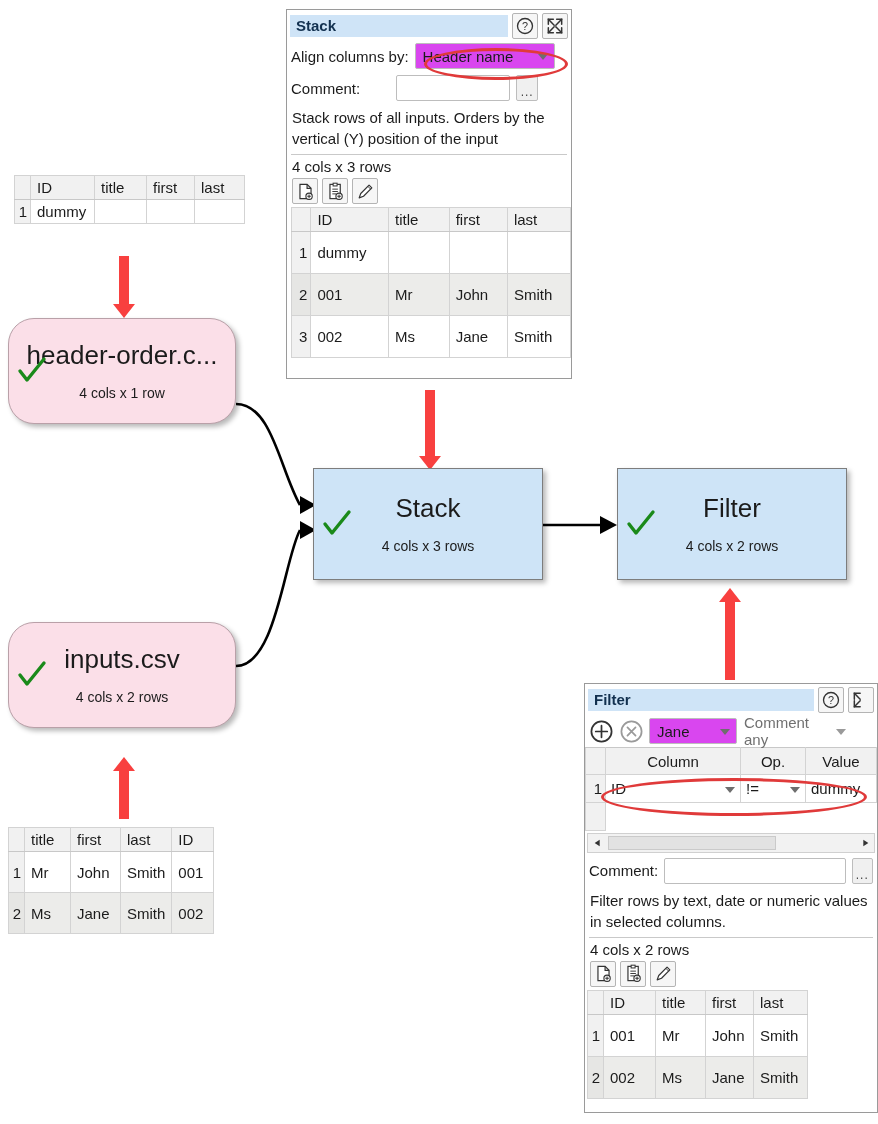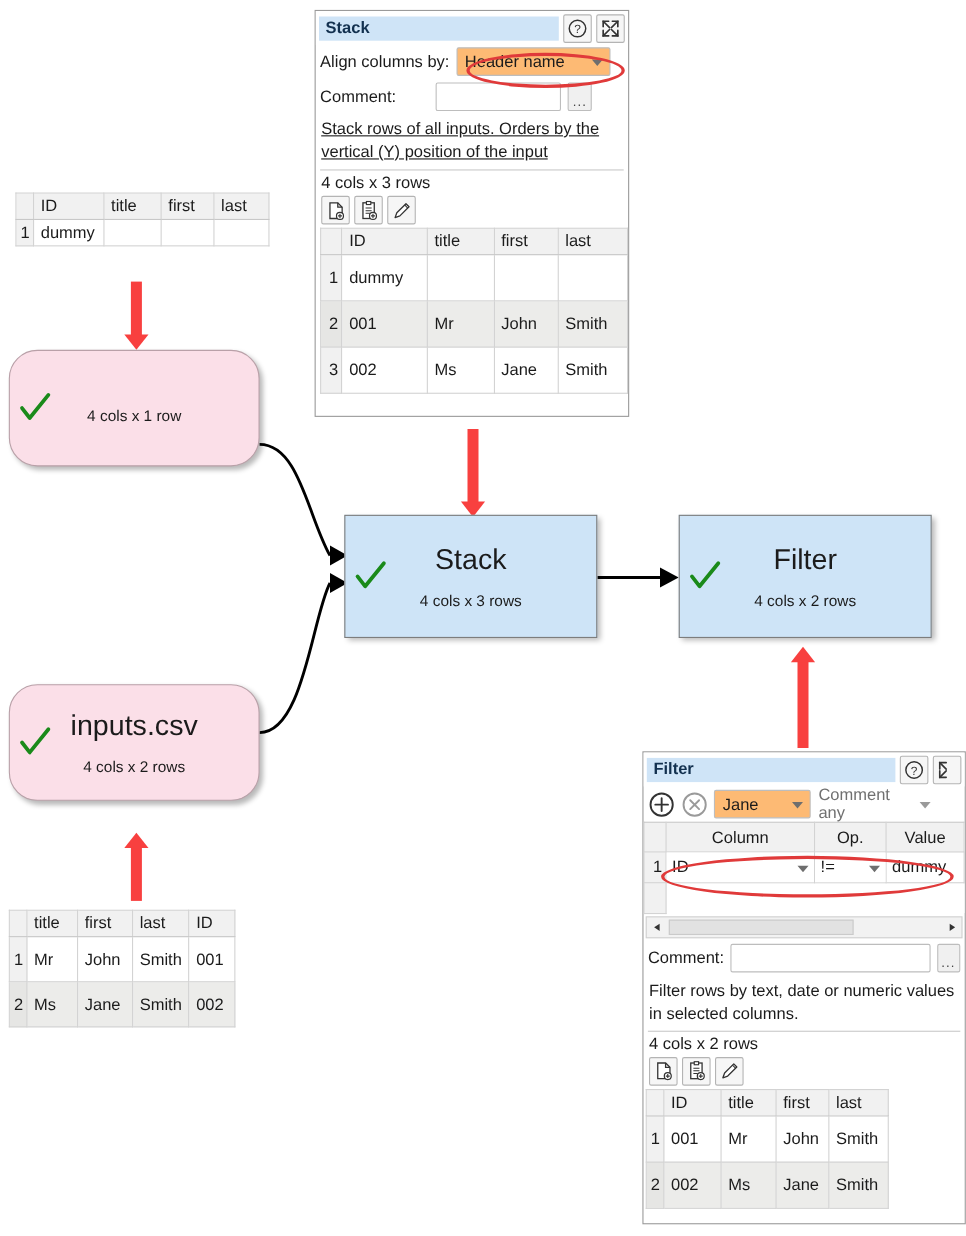--- a/index.html
+++ b/index.html
@@ -96,21 +96,21 @@
     width:26px;height:26px;box-sizing:border-box;
     border:1px solid #b4b4b4;background:#f6f6f6;border-radius:2px;
     display:flex;align-items:center;justify-content:center;flex:none;
   }
 
   .row{display:flex;align-items:center;gap:6px;padding:2px 4px;text-align:center;}
   .row .lbl{font-size:15px;color:#1b1b1b;white-space:nowrap;}
   .combo{
     position:relative;
     height:26px;box-sizing:border-box;
-    border:1px solid #bdbdbd;background:#fdba74;border-radius:2px;
+    border:1px solid #bdbdbd;background:#d946ef;border-radius:2px;
     display:flex;align-items:center;
     padding:0 22px 0 7px;font-size:15px;color:#1b1b1b;
   }
   .combo .carettri{
     position:absolute;right:6px;top:50%;margin-top:-2px;
     width:0;height:0;border-left:5px solid transparent;border-right:5px solid transparent;
     border-top:6px solid #6e6e6e;
   }
   .textbox{
     height:26px;box-sizing:border-box;
@@ -247,20 +247,21 @@
 
 <div class="ra up abs" style="left:719px;top:588px;width:22px;height:92px;">
   <div class="shaft" style="height:80px;"></div>
   <div class="head"></div>
 </div>
 
 <div class="abs node node-input" style="left:8px;top:318px;width:228px;height:106px;position:absolute;">
   <svg class="tick" viewBox="0 0 30 30" xmlns="http://www.w3.org/2000/svg">
     <path d="M3,15 L10,24 L27,3" fill="none" stroke="#1a8a1a" stroke-width="3.4" stroke-linecap="round" stroke-linejoin="round"></path>
   </svg>
+  <div class="title">header-order.c...</div>
   <div class="sub">4 cols x 1 row</div>
 </div>
 
 <div class="abs node node-input" style="left:8px;top:622px;width:228px;height:106px;">
   <svg class="tick" viewBox="0 0 30 30" xmlns="http://www.w3.org/2000/svg">
     <path d="M3,15 L10,24 L27,3" fill="none" stroke="#1a8a1a" stroke-width="3.4" stroke-linecap="round" stroke-linejoin="round"></path>
   </svg>
   <div class="title">inputs.csv</div>
   <div class="sub">4 cols x 2 rows</div>
 </div>
@@ -314,21 +315,21 @@
       <span class="carettri"></span>
     </div>
   </div>
 
   <div class="row" style="padding-top:4px;">
     <div class="lbl">Comment:</div>
     <div class="textbox" style="width:114px;margin-left:30px;" title=""></div>
     <div class="dots-btn">...</div>
   </div>
 
-  <div class="desc" style="padding-top:4px;text-decoration:underline;">Stack rows of all inputs. Orders by the vertical (Y) position of the input</div>
+  <div class="desc" style="padding-top:4px;">Stack rows of all inputs. Orders by the vertical (Y) position of the input</div>
 
   <div class="hr"></div>
 
   <div class="dims">4 cols x 3 rows</div>
 
   <div class="toolstrip">
     <div class="icon-btn">
       <svg viewBox="0 0 24 24" width="19" height="19" xmlns="http://www.w3.org/2000/svg">
         <path d="M5,3 L14,3 L19,8 L19,21 L5,21 Z" fill="#fff" stroke="#333" stroke-width="1.5"></path>
         <path d="M14,3 L14,8 L19,8" fill="none" stroke="#333" stroke-width="1.5"></path>

